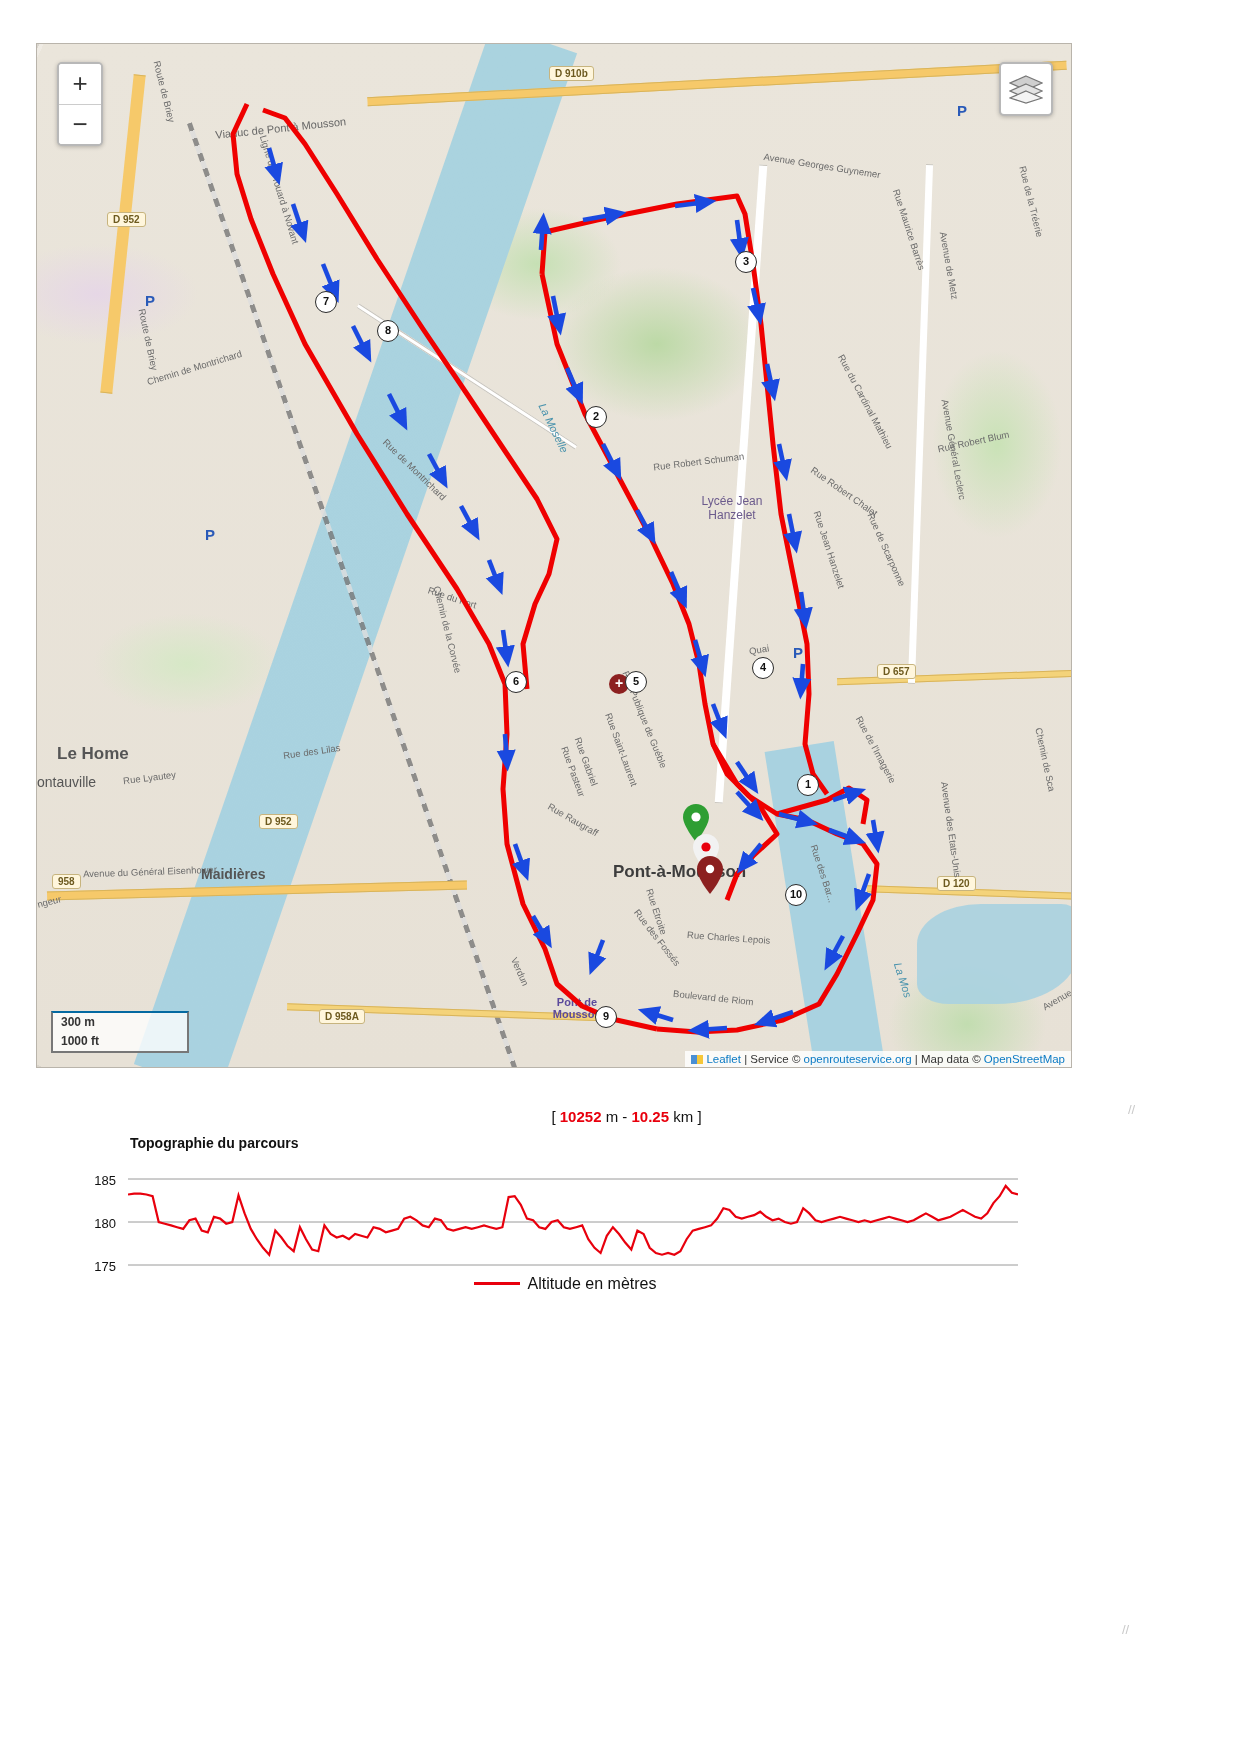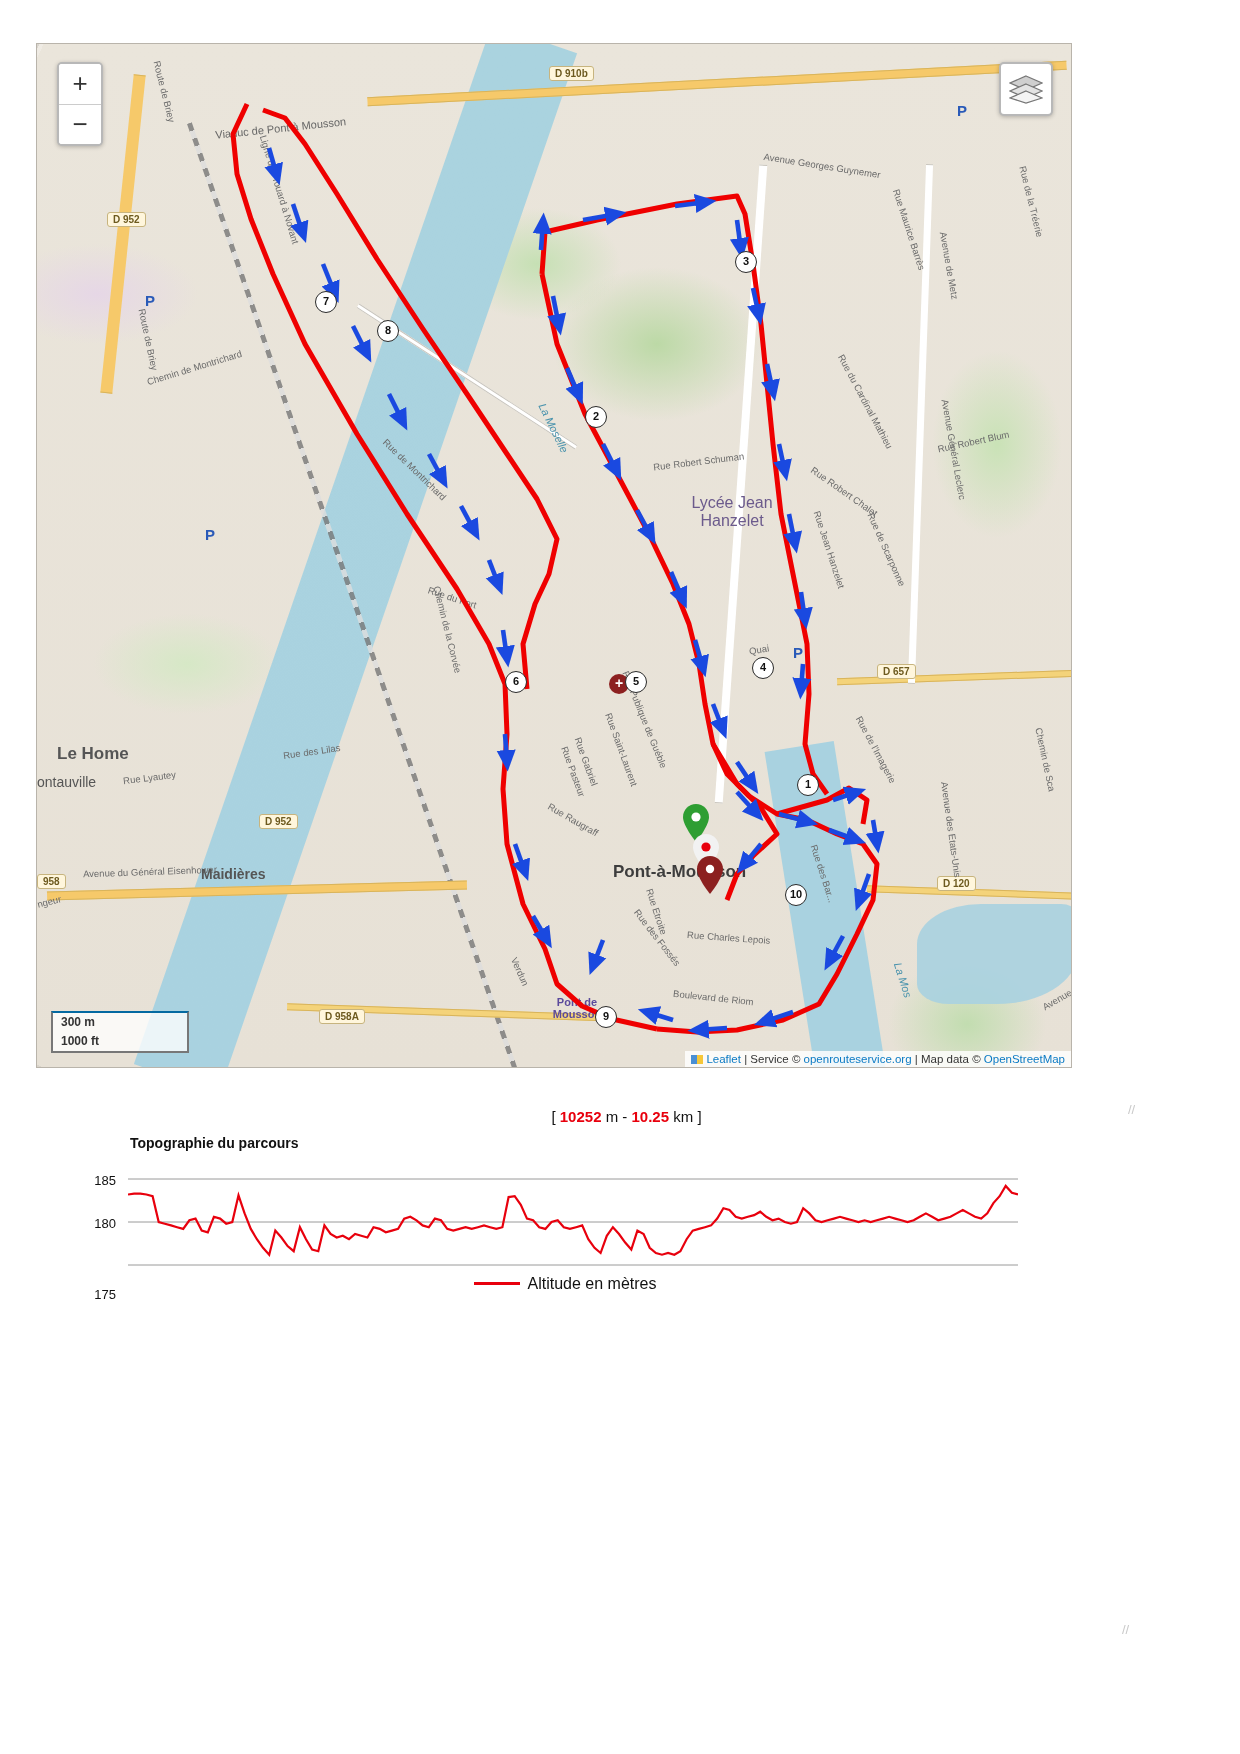--- a/index.html
+++ b/index.html
@@ -381,21 +381,21 @@
     <div class="map-label" style="left:168px;top:482px;color:#2a5ab8;font-weight:bold;font-size:15px;">P</div>
     <div class="map-label" style="left:920px;top:58px;color:#2a5ab8;font-weight:bold;font-size:15px;">P</div>
     <div class="map-label" style="left:756px;top:600px;color:#2a5ab8;font-weight:bold;font-size:15px;">P</div>
 
     <div class="map-label road-ref" style="left:512px;top:22px;">D 910b</div>
     <div class="map-label road-ref" style="left:70px;top:168px;">D 952</div>
     <div class="map-label road-ref" style="left:222px;top:770px;">D 952</div>
     <div class="map-label road-ref" style="left:840px;top:620px;text-align:center;">D 657</div>
     <div class="map-label road-ref" style="left:900px;top:832px;">D 120</div>
     <div class="map-label road-ref" style="left:282px;top:965px;">D 958A</div>
-    <div class="map-label road-ref" style="left:0px;top:830px;">958</div>
+    <div class="map-label road-ref" style="left:15px;top:830px;">958</div>
 
     <div class="map-label" style="left:96px;top:42px;transform:rotate(76deg);">Route de Briey</div>
     <div class="map-label" style="left:80px;top:290px;transform:rotate(78deg);">Route de Briey</div>
     <div class="map-label" style="left:108px;top:318px;transform:rotate(-17deg);">Chemin de Montrichard</div>
     <div class="map-label" style="left:336px;top:420px;transform:rotate(44deg);">Rue de Montrichard</div>
     <div class="map-label" style="left:390px;top:548px;transform:rotate(18deg);">Rue du Port</div>
     <div class="map-label" style="left:246px;top:702px;transform:rotate(-8deg);">Rue des Lilas</div>
     <div class="map-label" style="left:366px;top:580px;transform:rotate(76deg);">Chemin de la Corvée</div>
     <div class="map-label" style="left:186px;top:140px;transform:rotate(73deg);">Ligne de Frouard à Novant</div>
     <div class="map-label" style="left:178px;top:78px;transform:rotate(-6deg);font-size:11px;color:#666;">Viaduc de Pont à Mousson</div>
@@ -431,21 +431,21 @@
     <div class="map-label" style="left:1004px;top:950px;transform:rotate(-30deg);">Avenue</div>
 
     <div class="map-label water" style="left:490px;top:378px;transform:rotate(64deg);">La Moselle</div>
     <div class="map-label water" style="left:848px;top:930px;transform:rotate(72deg);">La Mos</div>
 
     <div class="map-label town" style="left:576px;top:818px;">Pont-à-Mousson</div>
     <div class="map-label town small" style="left:164px;top:822px;">Maidières</div>
     <div class="map-label" style="left:20px;top:700px;font-size:17px;color:#555;font-weight:bold;">Le Home</div>
     <div class="map-label" style="left:0px;top:730px;font-size:14px;color:#555;">ontauville</div>
 
-    <div class="map-label poi" style="left:650px;top:450px;width:90px;white-space:normal;text-align:center;color:#6b5a8c;font-size:16px;">Lycée Jean Hanzelet</div>
+    <div class="map-label poi" style="left:650px;top:450px;width:90px;white-space:normal;text-align:center;color:#6b5a8c;font-size:12px;">Lycée Jean Hanzelet</div>
     <div class="map-label poi" style="left:500px;top:952px;width:80px;white-space:normal;text-align:center;color:#5b4a9c;font-size:11px;font-weight:bold;">Pont de Mousson</div>
 
     <div class="zoom-ctl">
       <div>+</div>
       <div>−</div>
     </div>
 
     <div class="layers-ctl">
       <svg width="34" height="30" viewBox="0 0 34 30">
         <polygon points="17,2 33,9 17,16 1,9" fill="#cfcfcf" stroke="#777" stroke-width="1.2"></polygon>
@@ -466,21 +466,21 @@
 
   <div class="route-dist">
     <span>[ </span><span class="val">10252</span><span> m - </span><span class="val">10.25</span><span> km </span><span>]</span>
   </div>
 
   <div id="chart">
     <div class="chart-title">Topographie du parcours</div>
 
     <div class="chart-ylab" style="left:16px;top:38px;">185</div>
     <div class="chart-ylab" style="left:16px;top:81px;">180</div>
-    <div class="chart-ylab" style="left:16px;top:124px;margin-top:28px;">175</div>
+    <div class="chart-ylab" style="left:16px;top:124px;">175</div>
 
     <svg class="plot" width="890" height="118" viewBox="0 0 890 118">
       <g>
         <line x1="0" y1="22" x2="890" y2="22" stroke="#9a9a9a" stroke-width="1"></line>
         <line x1="0" y1="65" x2="890" y2="65" stroke="#9a9a9a" stroke-width="1"></line>
         <line x1="0" y1="108" x2="890" y2="108" stroke="#9a9a9a" stroke-width="1"></line>
       </g>
       <polyline id="elev-path" fill="none" stroke="#e8000d" stroke-width="2.2" points="0.0,37.5 6.1,36.6 12.3,36.6 18.4,37.5 24.6,39.2 30.7,65.0 36.8,66.7 43.0,68.4 49.1,70.2 55.2,71.9 61.4,63.3 67.5,61.6 73.7,73.6 79.8,75.3 85.9,59.8 92.1,61.6 98.2,66.7 104.3,65.0 110.5,38.3 116.6,56.4 122.8,71.9 128.9,82.2 135.0,90.8 141.2,97.7 147.3,73.6 153.4,80.5 159.6,89.1 165.7,94.2 171.9,70.2 178.0,82.2 184.1,92.5 190.3,94.2 196.4,68.4 202.6,77.0 208.7,80.5 214.8,78.8 221.0,82.2 227.1,77.0 233.2,78.8 239.4,80.5 245.5,70.2 251.7,71.9 257.8,75.3 263.9,73.6 270.1,71.9 276.2,61.6 282.3,59.8 288.5,63.3 294.6,68.4 300.8,70.2 306.9,61.6 313.0,63.3 319.2,71.9 325.3,73.6 331.4,71.9 337.6,70.2 343.7,71.9 349.9,70.2 356.0,68.4 362.1,70.2 368.3,71.9 374.4,70.2 380.6,40.1 386.7,39.2 392.8,47.8 399.0,61.6 405.1,63.3 411.2,70.2 417.4,71.9 423.5,65.0 429.7,63.3 435.8,70.2 441.9,71.9 448.1,70.2 454.2,68.4 460.3,82.2 466.5,90.8 472.6,96.0 478.8,78.8 484.9,70.2 491.0,77.0 497.2,85.6 503.3,92.5 509.4,73.6 515.6,77.0 521.7,90.8 527.9,96.0 534.0,97.7 540.1,96.0 546.3,97.7 552.4,94.2 558.6,82.2 564.7,73.6 570.8,71.9 577.0,70.2 583.1,68.4 589.2,61.6 595.4,51.2 601.5,53.0 607.7,59.8 613.8,61.6 619.9,59.8 626.1,58.1 632.2,54.7 638.3,59.8 644.5,63.3 650.6,61.6 656.8,65.0 662.9,66.7 669.0,65.0 675.2,51.2 681.3,56.4 687.4,63.3 693.6,65.0 699.7,63.3 705.9,61.6 712.0,59.8 718.1,61.6 724.3,63.3 730.4,65.0 736.6,63.3 742.7,65.0 748.8,63.3 755.0,61.6 761.1,59.8 767.2,61.6 773.4,63.3 779.5,65.0 785.7,63.3 791.8,59.8 797.9,56.4 804.1,59.8 810.2,63.3 816.3,61.6 822.5,59.8 828.6,56.4 834.8,53.0 840.9,56.4 847.0,59.8 853.2,61.6 859.3,56.4 865.4,46.1 871.6,39.2 877.7,28.9 883.9,35.8 890.0,37.5"></polyline>
     </svg>
 

